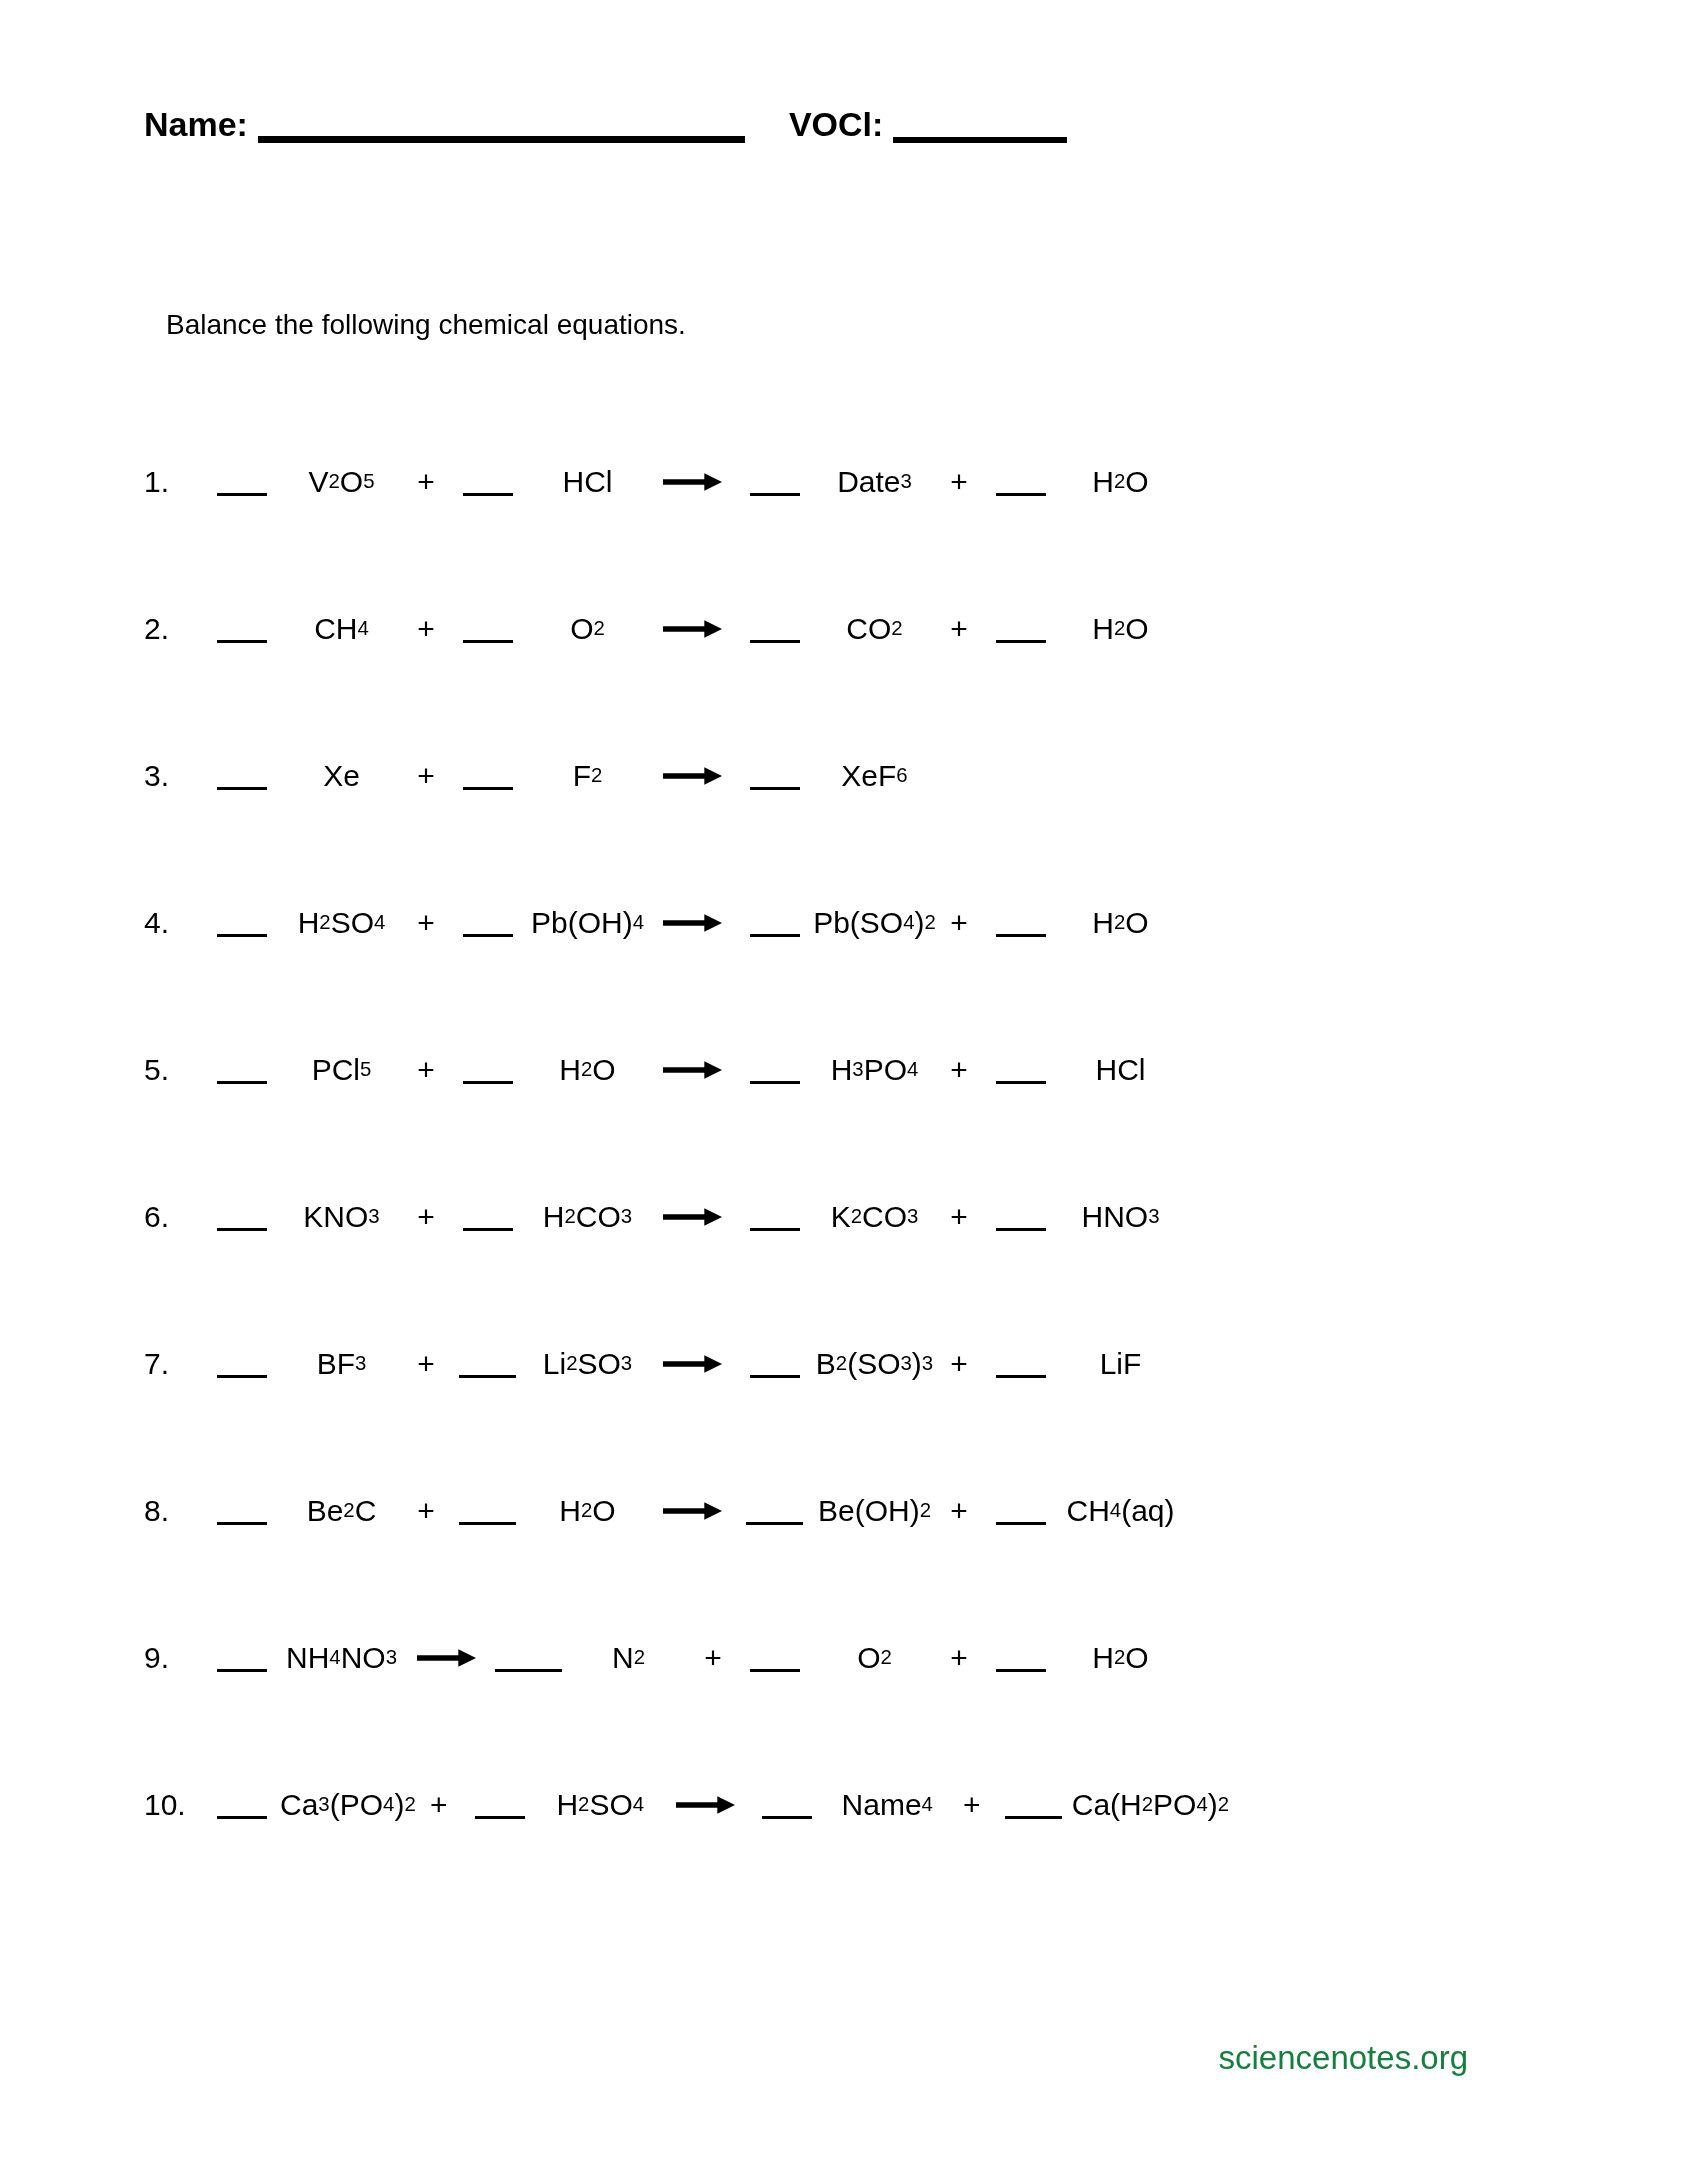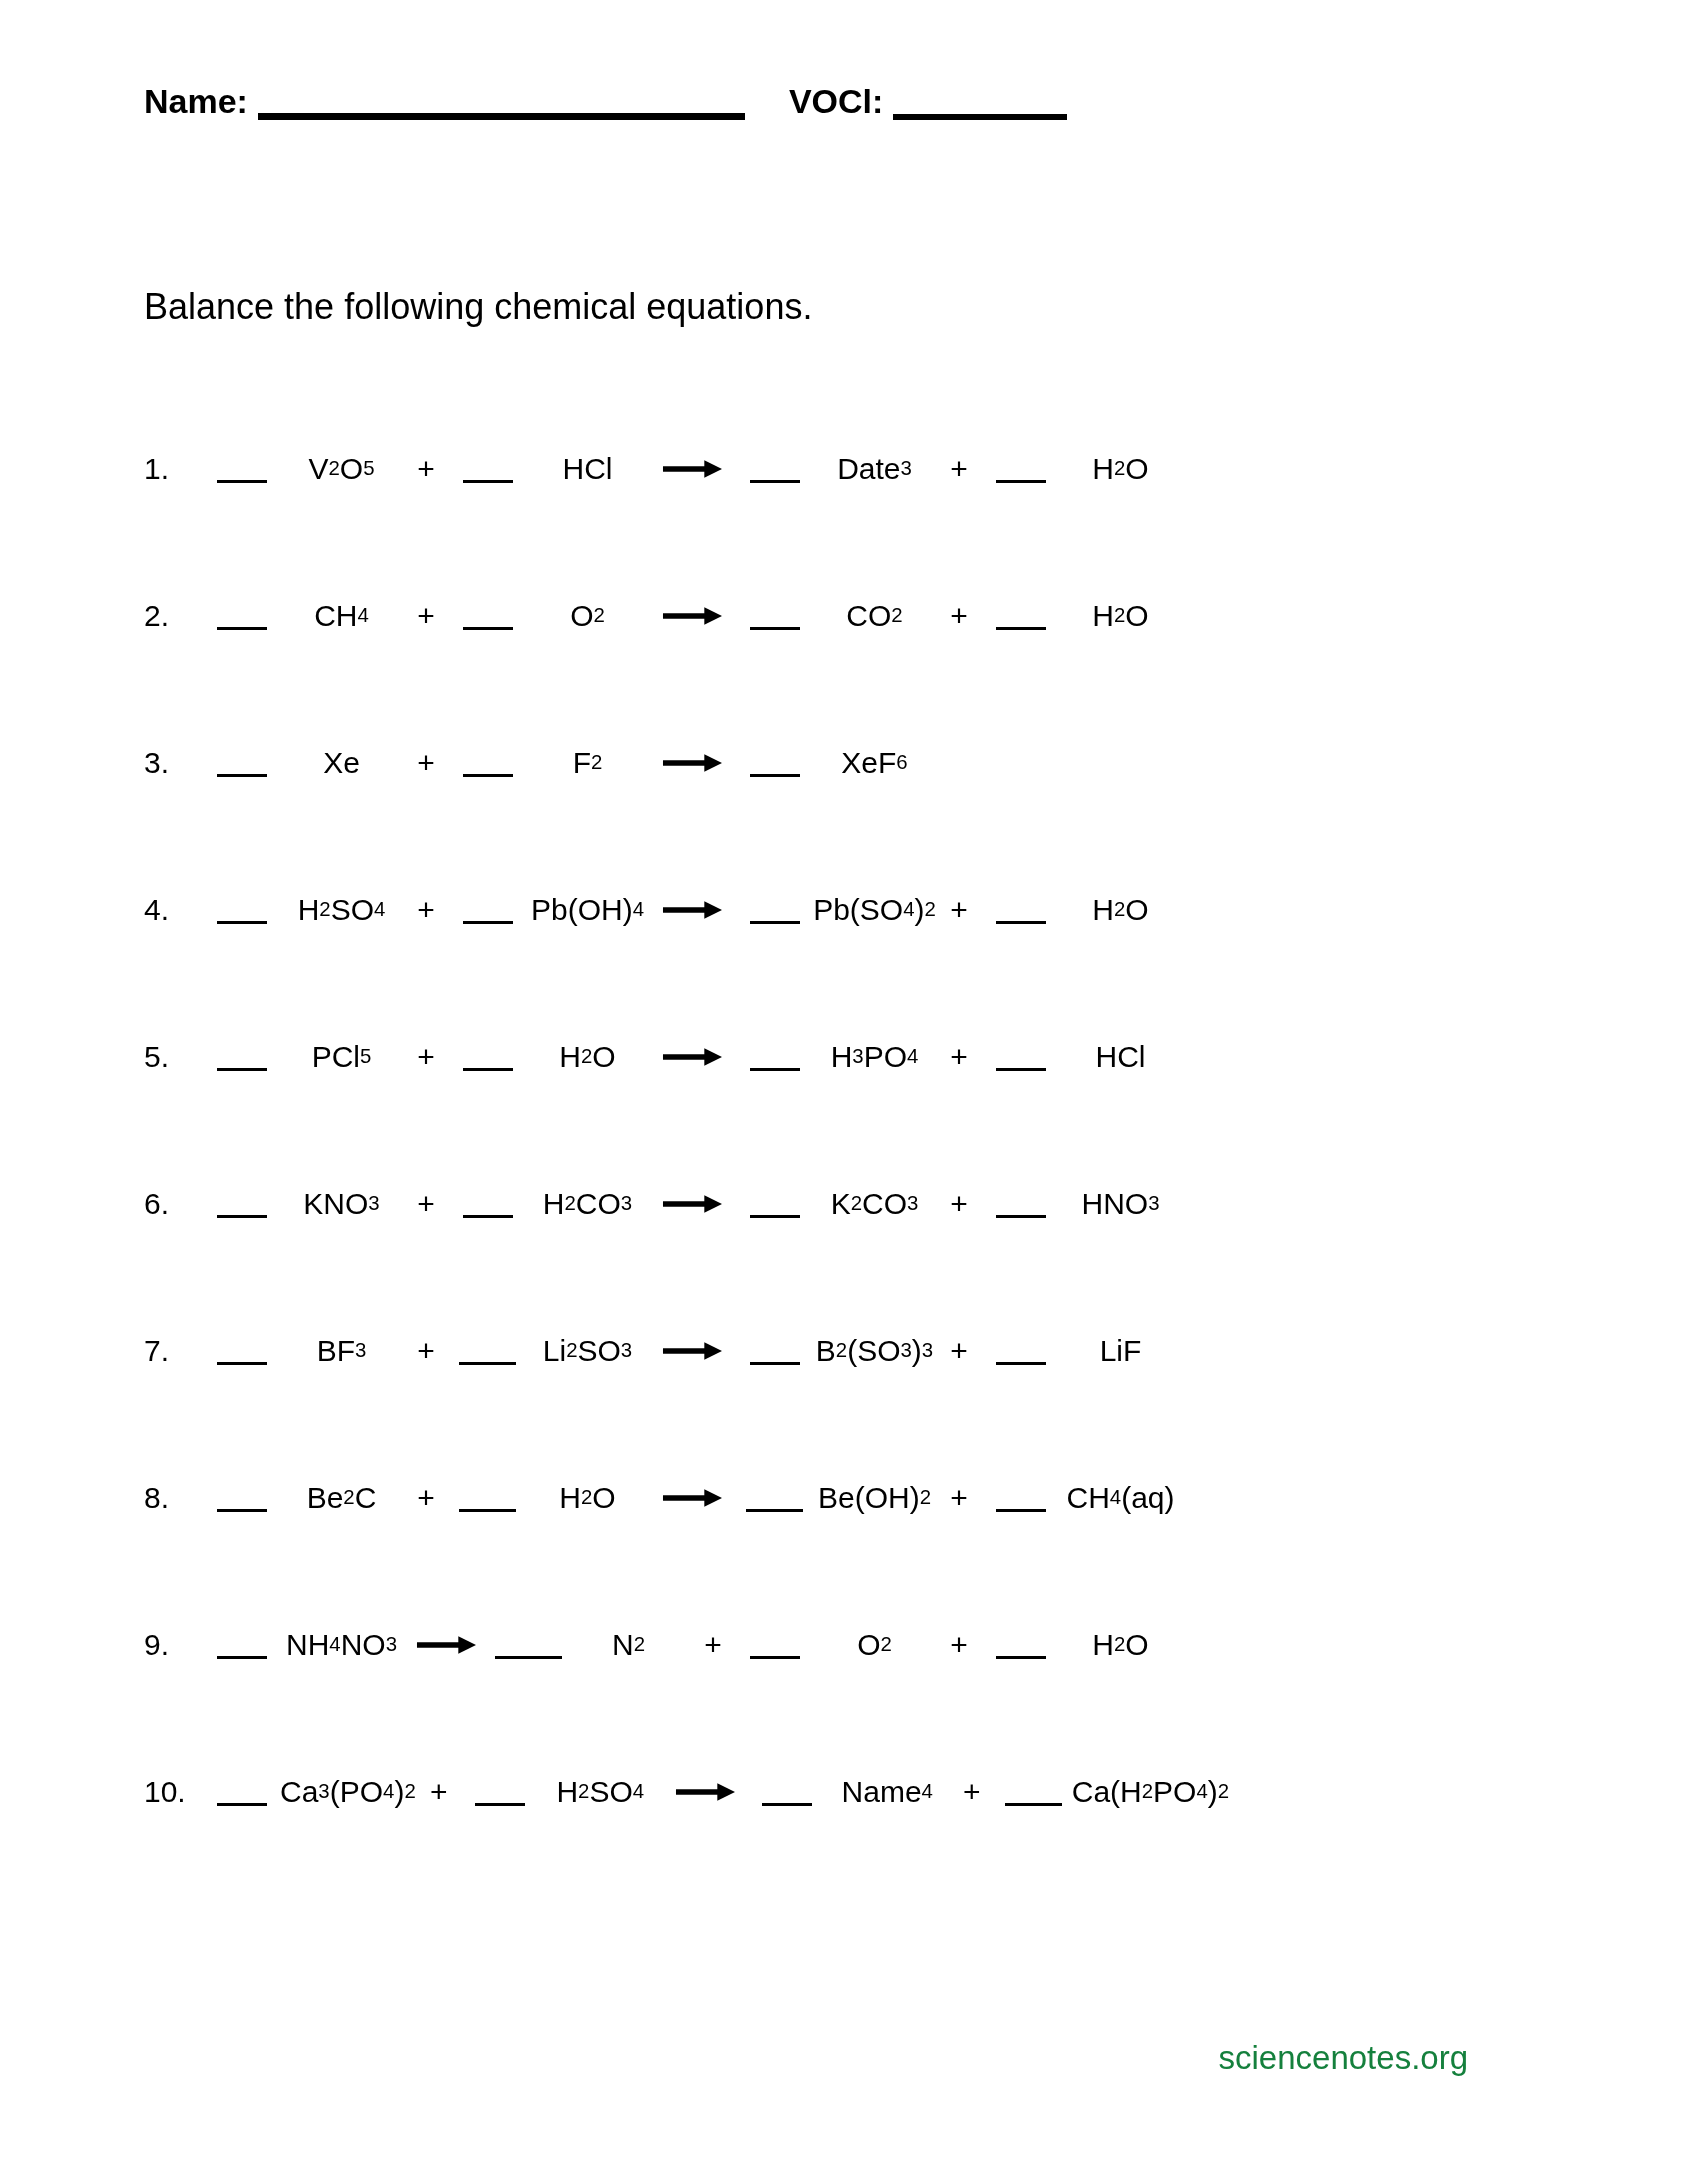--- a/index.html
+++ b/index.html
@@ -1,29 +1,29 @@
 <!DOCTYPE html>
 <html><head>
 <meta charset="utf-8">
 <style>
   html,body{margin:0;padding:0;background:#fff;}
   .page{position:relative;width:1683px;height:2178px;background:#ffffff;overflow:hidden;
         font-family:"Liberation Sans",sans-serif;color:#000;}
-  .content{padding-left:144px;padding-top:71px;}
+  .content{padding-left:144px;padding-top:94px;}
   
   .id-row{display:flex;align-items:flex-end;font-weight:bold;font-size:34px;}
   .id-row .lbl{white-space:nowrap;line-height:1.1;}
   .wline{height:42px;border-bottom:7px solid #000;}
   .name-line{width:487px;margin-left:10px;}
   .date-line{width:174px;margin-left:10px;border-bottom-width:6px;}
   .gap{width:44px;}
   
   .title{width:921px;text-align:center;font-weight:bold;font-size:36px;margin-top:51px;}
   
-  .instruction{margin-top:166px;font-size:36px;}
+  .instruction{margin-top:166px;font-size:28px;margin-left:22px;}
   
   .equations{margin-top:67px;}
   .eq-row{display:flex;align-items:center;height:147px;font-size:30px;}
   .slot{display:inline-flex;justify-content:center;align-items:center;}
   .num{width:55px;justify-content:flex-start;padding-right:4px;}
   .blank{width:77px;}
   .line{display:inline-block;height:0;width:50px;border-bottom:3px solid #000;
         transform:translateY(13px);}
   .formula{min-width:123px;white-space:nowrap;}
   .sub{font-size:0.68em;vertical-align:-0.3em;}

